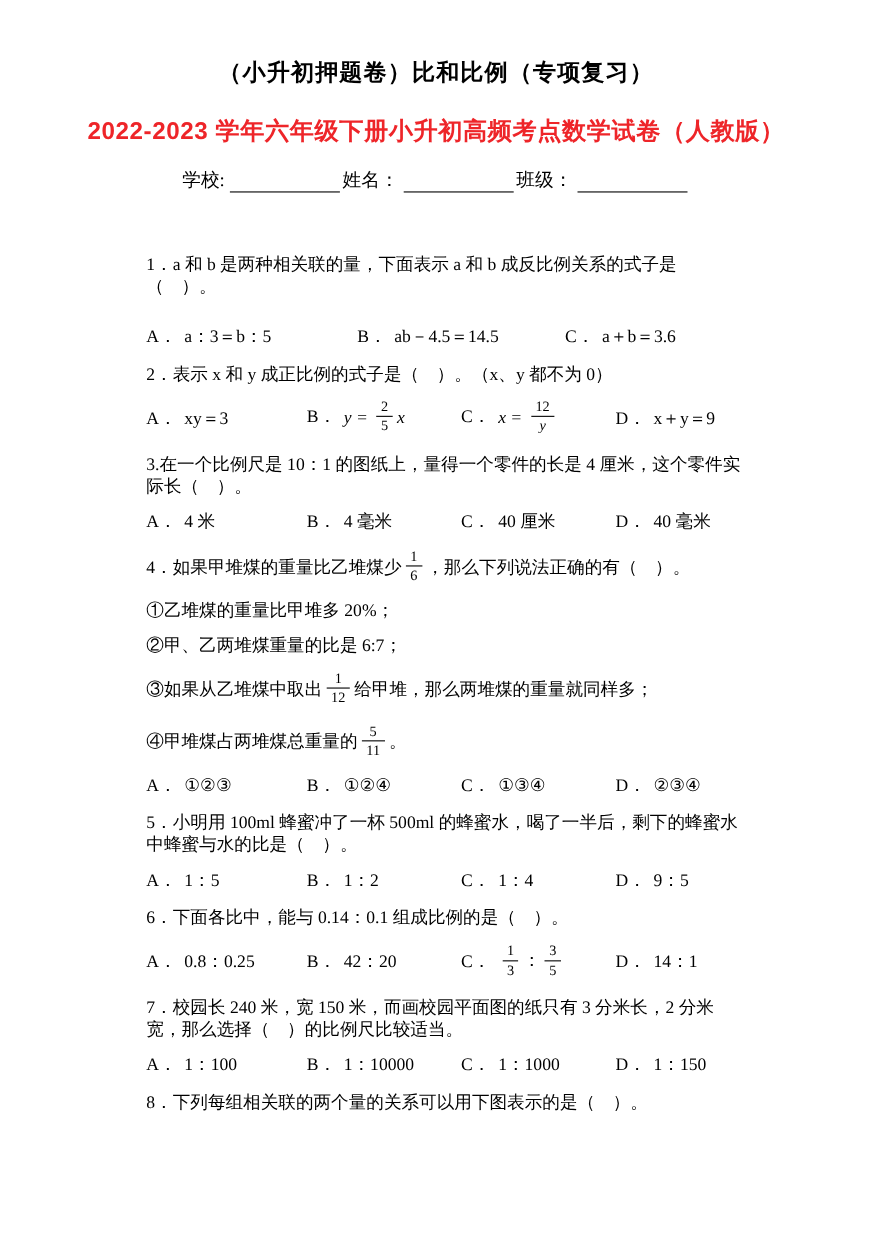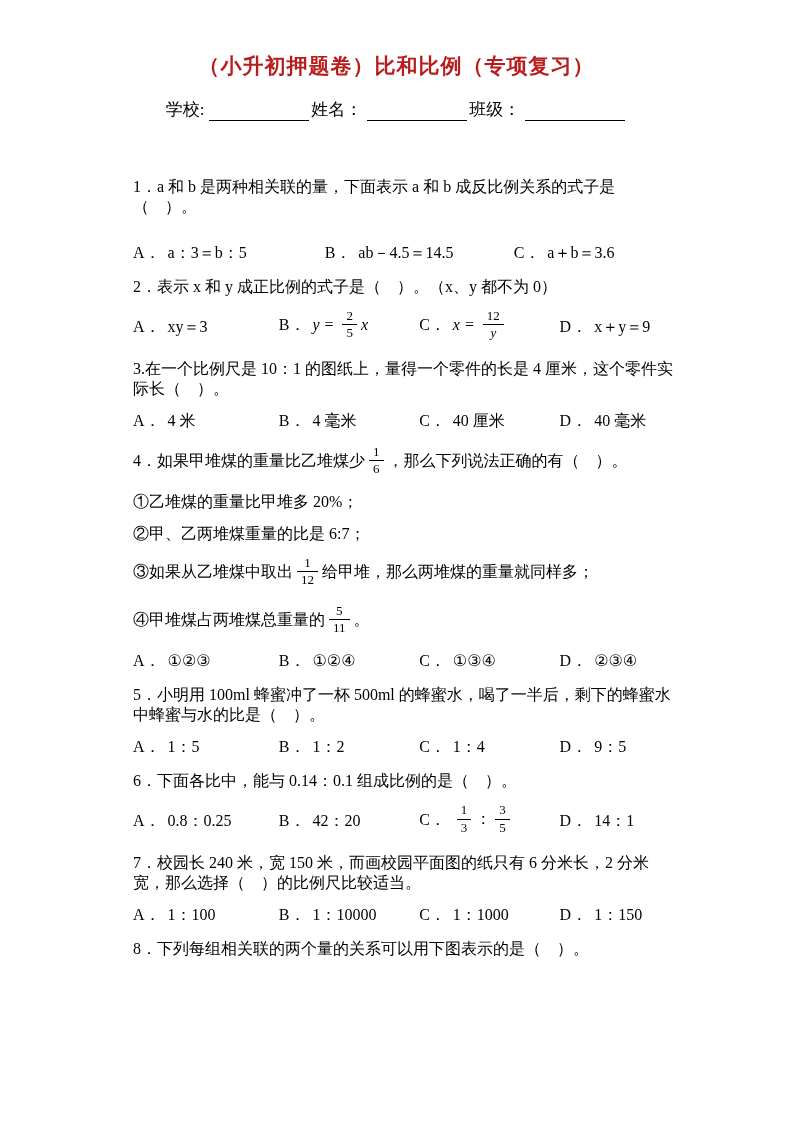--- a/index.html
+++ b/index.html
@@ -34,21 +34,22 @@
     font-size:13px; line-height:1.1; margin:2px 4px; position:relative; top:-2px;
   }
   .frac .num { display:block; padding:0 4px 1px 4px; }
   .frac .den { display:block; border-top:1px solid #000; padding:1px 4px 0 4px; }
   .frac .it { font-style:italic; }
 </style>
 </head>
 <body>
 
 <div class="page">
-  <h1 class="title title1" style="color: #b91c1c;">（小升初押题卷）比和比例（专项复习）</h1>
+  <h1 class="title title1" style="color: #000000;">（小升初押题卷）比和比例（专项复习）</h1>
+  <h1 class="title title2" style="color: rgb(238, 37, 41);">2022-2023 学年六年级下册小升初高频考点数学试卷（人教版）</h1>
   <div class="fields"><span class="field"><span>学校:</span><span class="blank"></span></span><span class="field"><span>姓名：</span><span class="blank"></span></span><span class="field"><span>班级：</span><span class="blank"></span></span></div>
   <div class="content">
     <div>
         <div class="question">
           <p class="line stem"><span>1．</span><span>a 和 b 是两种相关联的量，下面表示 a 和 b 成反比例关系的式子是（　）。</span></p>
           <div class="opts cols3">
             <span class="opt"><span class="olabel">A．</span><span>a：3＝b：5</span></span>
             <span class="opt"><span class="olabel">B．</span><span>ab－4.5＝14.5</span></span>
             <span class="opt"><span class="olabel">C．</span><span>a＋b＝3.6</span></span>
           </div>
@@ -96,21 +97,21 @@
         <div class="question">
           <p class="line stem"><span>6．</span><span>下面各比中，能与 0.14：0.1 组成比例的是（　）。</span></p>
           <div class="opts cols4">
             <span class="opt"><span class="olabel">A．</span><span>0.8：0.25</span></span>
             <span class="opt"><span class="olabel">B．</span><span>42：20</span></span>
             <span class="opt"><span class="olabel">C．</span><span class="frac"><span class="num">1</span><span class="den">3</span></span><span>：</span><span class="frac"><span class="num">3</span><span class="den">5</span></span></span>
             <span class="opt"><span class="olabel">D．</span><span>14：1</span></span>
           </div>
         </div>
         <div class="question">
-          <p class="line stem"><span>7．</span><span>校园长 240 米，宽 150 米，而画校园平面图的纸只有 6 分米长，2 分米宽，那么选择（　）的比例尺比较适当。</span></p>
+          <p class="line stem"><span>7．</span><span>校园长 240 米，宽 150 米，而画校园平面图的纸只有 3 分米长，2 分米宽，那么选择（　）的比例尺比较适当。</span></p>
           <div class="opts cols4">
             <span class="opt"><span class="olabel">A．</span><span>1：100</span></span>
             <span class="opt"><span class="olabel">B．</span><span>1：10000</span></span>
             <span class="opt"><span class="olabel">C．</span><span>1：1000</span></span>
             <span class="opt"><span class="olabel">D．</span><span>1：150</span></span>
           </div>
         </div>
         <div class="question">
           <p class="line stem"><span>8．</span><span>下列每组相关联的两个量的关系可以用下图表示的是（　）。</span></p>
         </div>

